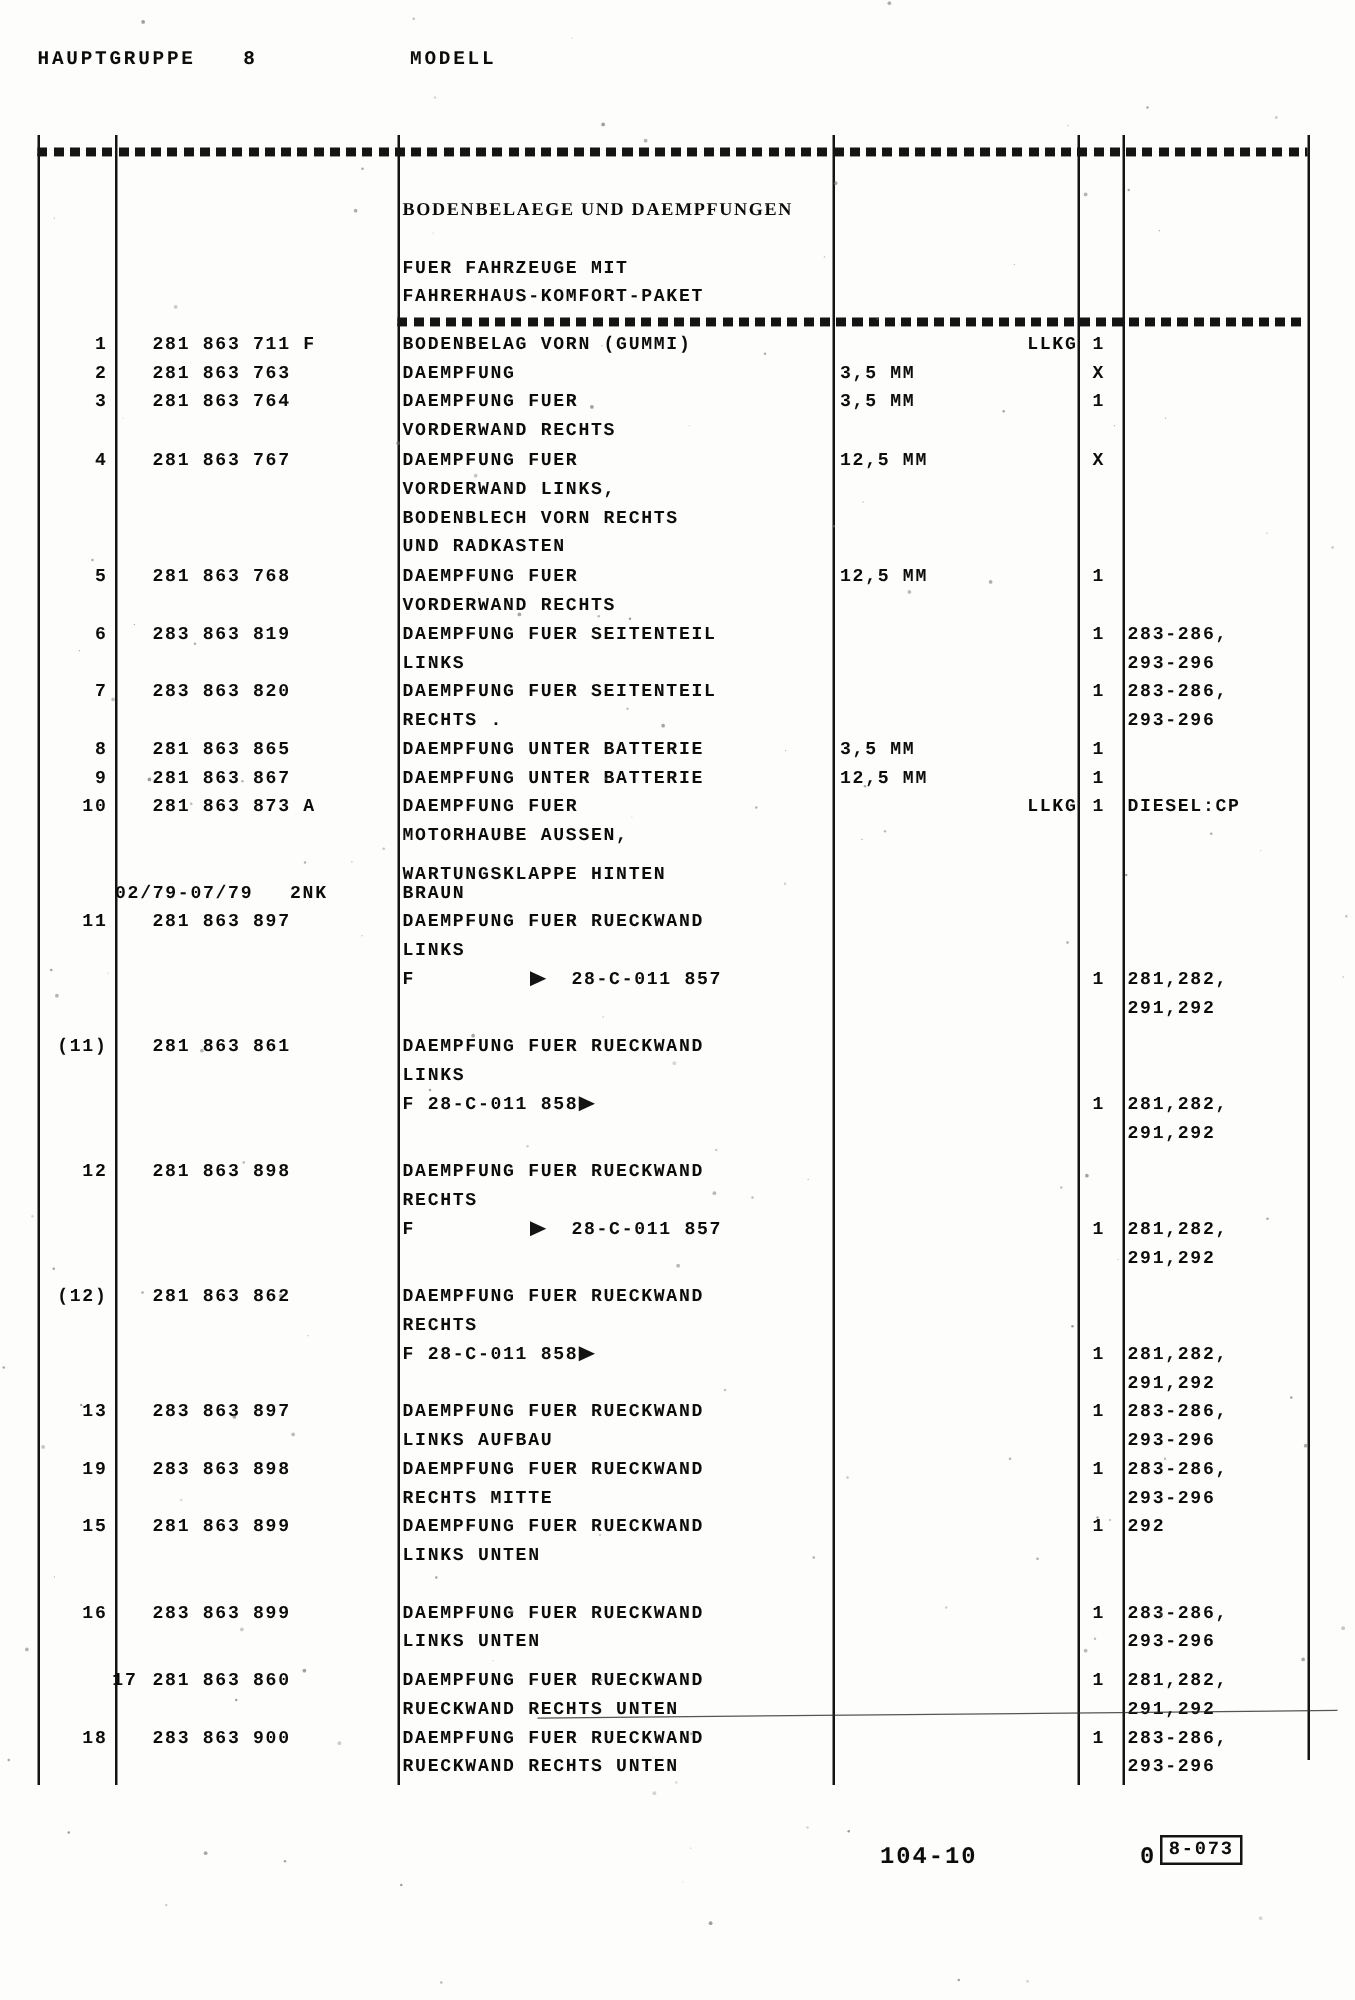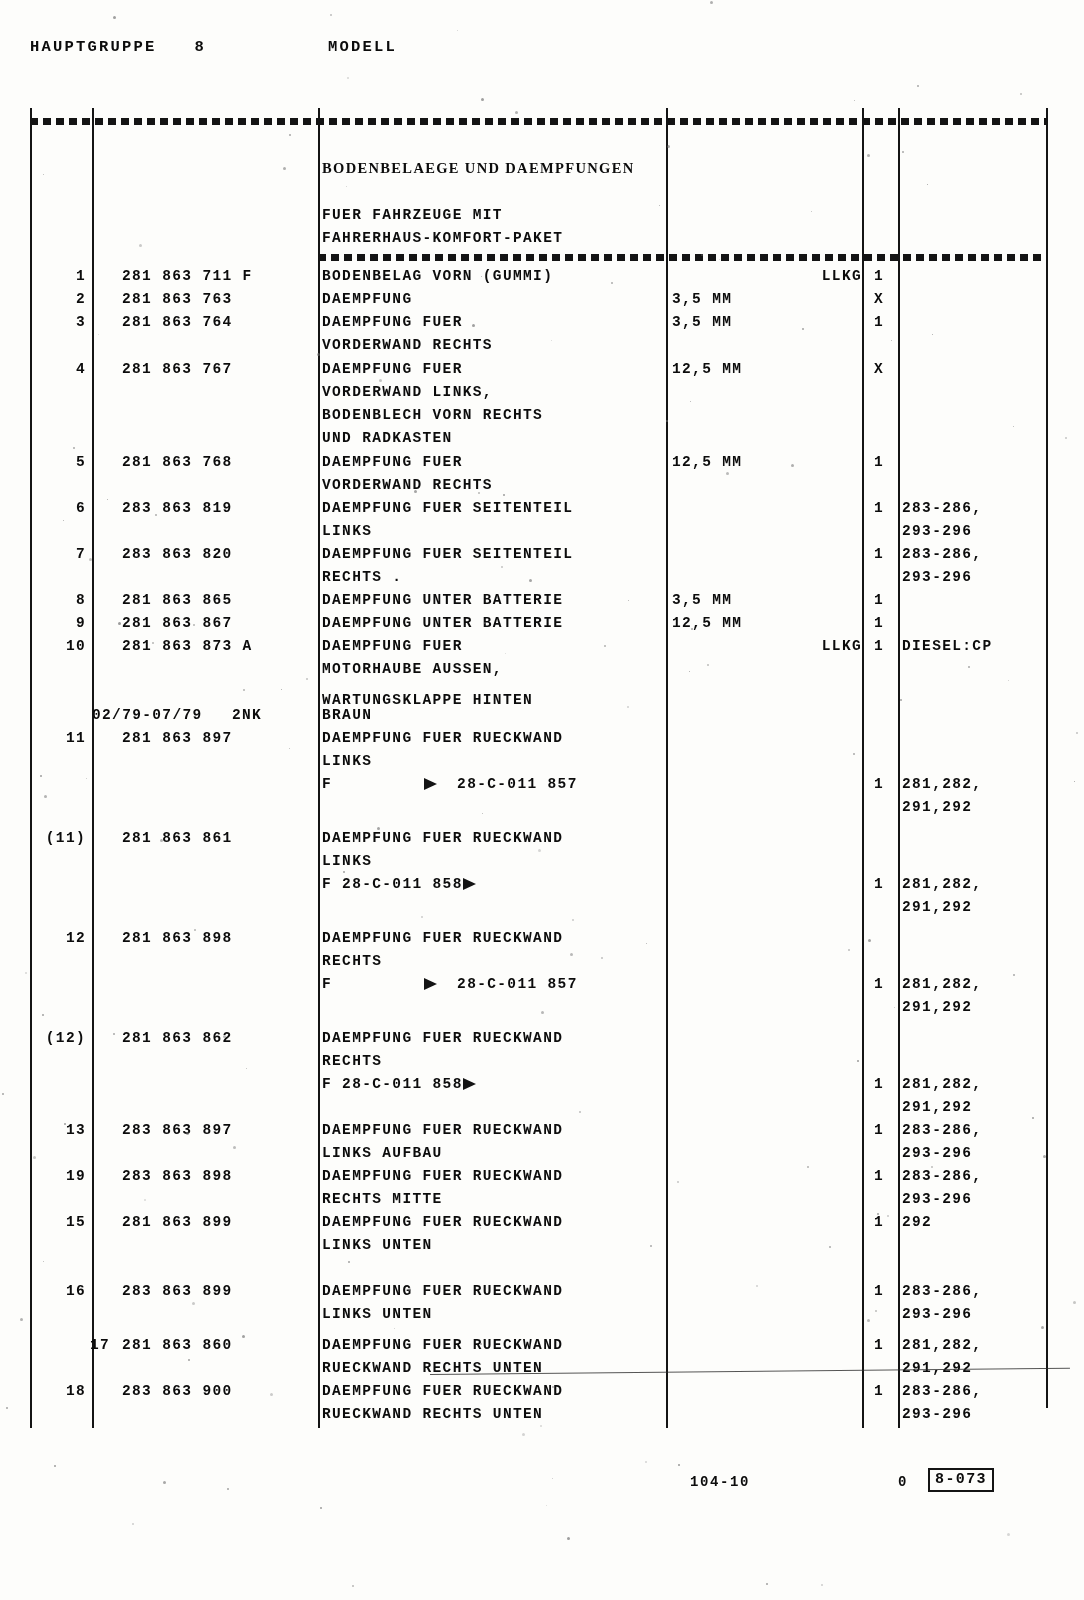--- a/index.html
+++ b/index.html
@@ -114,24 +114,25 @@
     width: 0; height: 0;
     border-top: 6px solid transparent;
     border-bottom: 6px solid transparent;
     border-left: 13px solid #141414;
     vertical-align: -2px;
   }
 
   
   .foot {
     position: absolute;
-    font-size: 14px;
+    font-size: 19px;
     font-weight: bold;
     letter-spacing: 1.6px;
     white-space: pre;
+    margin-left: 14px;
   }
   .foot-page  { left: 690px; top: 1474px; }
   .foot-zero  { left: 898px; top: 1474px; }
   .foot-codebox {
     position: absolute;
     left: 928px;
     top: 1468px;
     padding: 1px 5px 2px 5px;
     border: 2px solid #141414;
     font-size: 15px;

